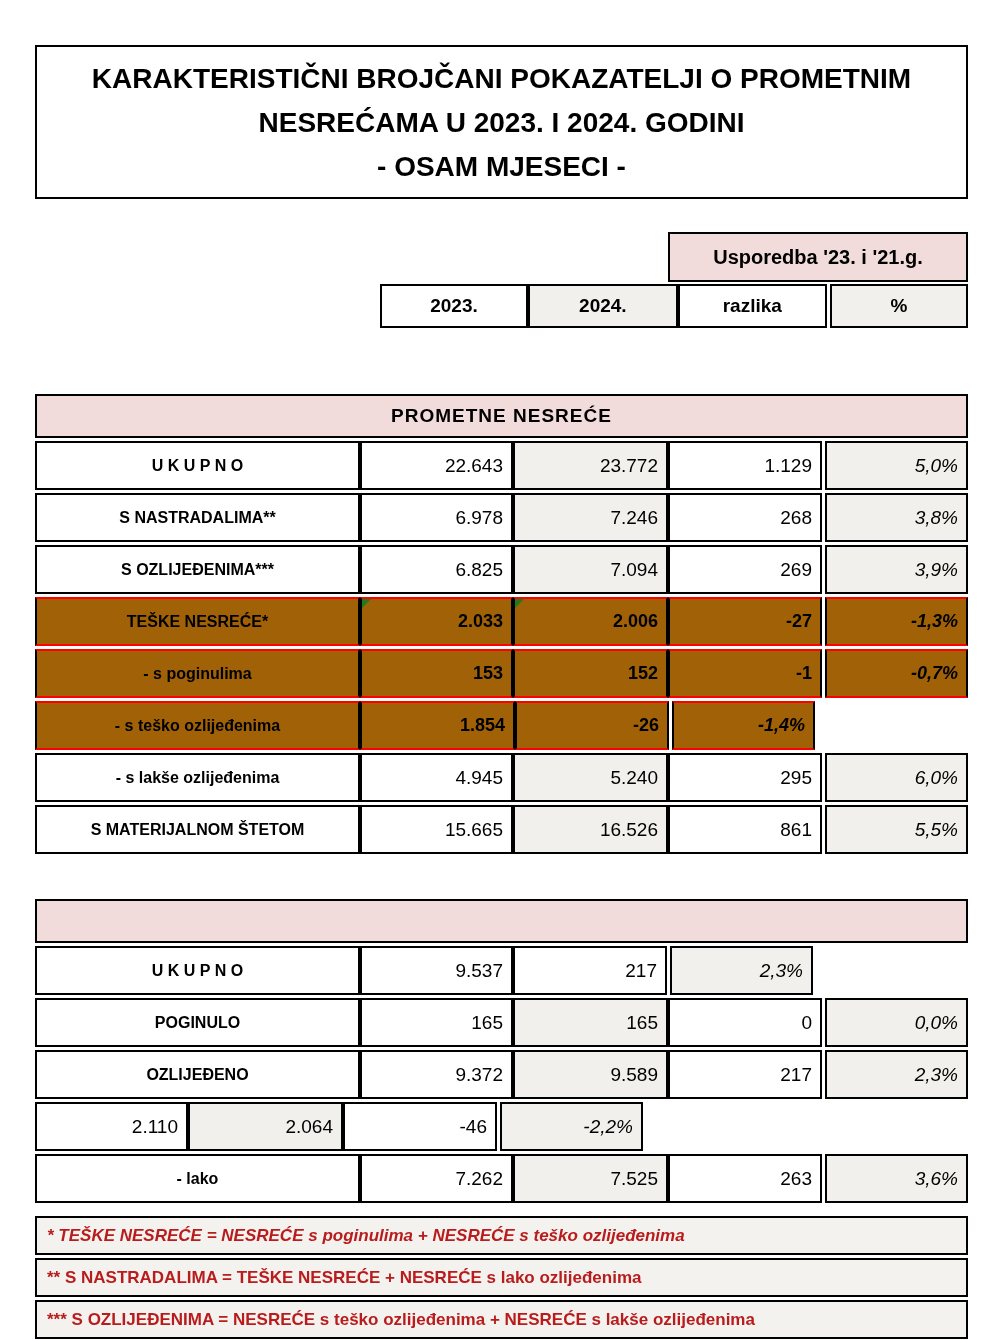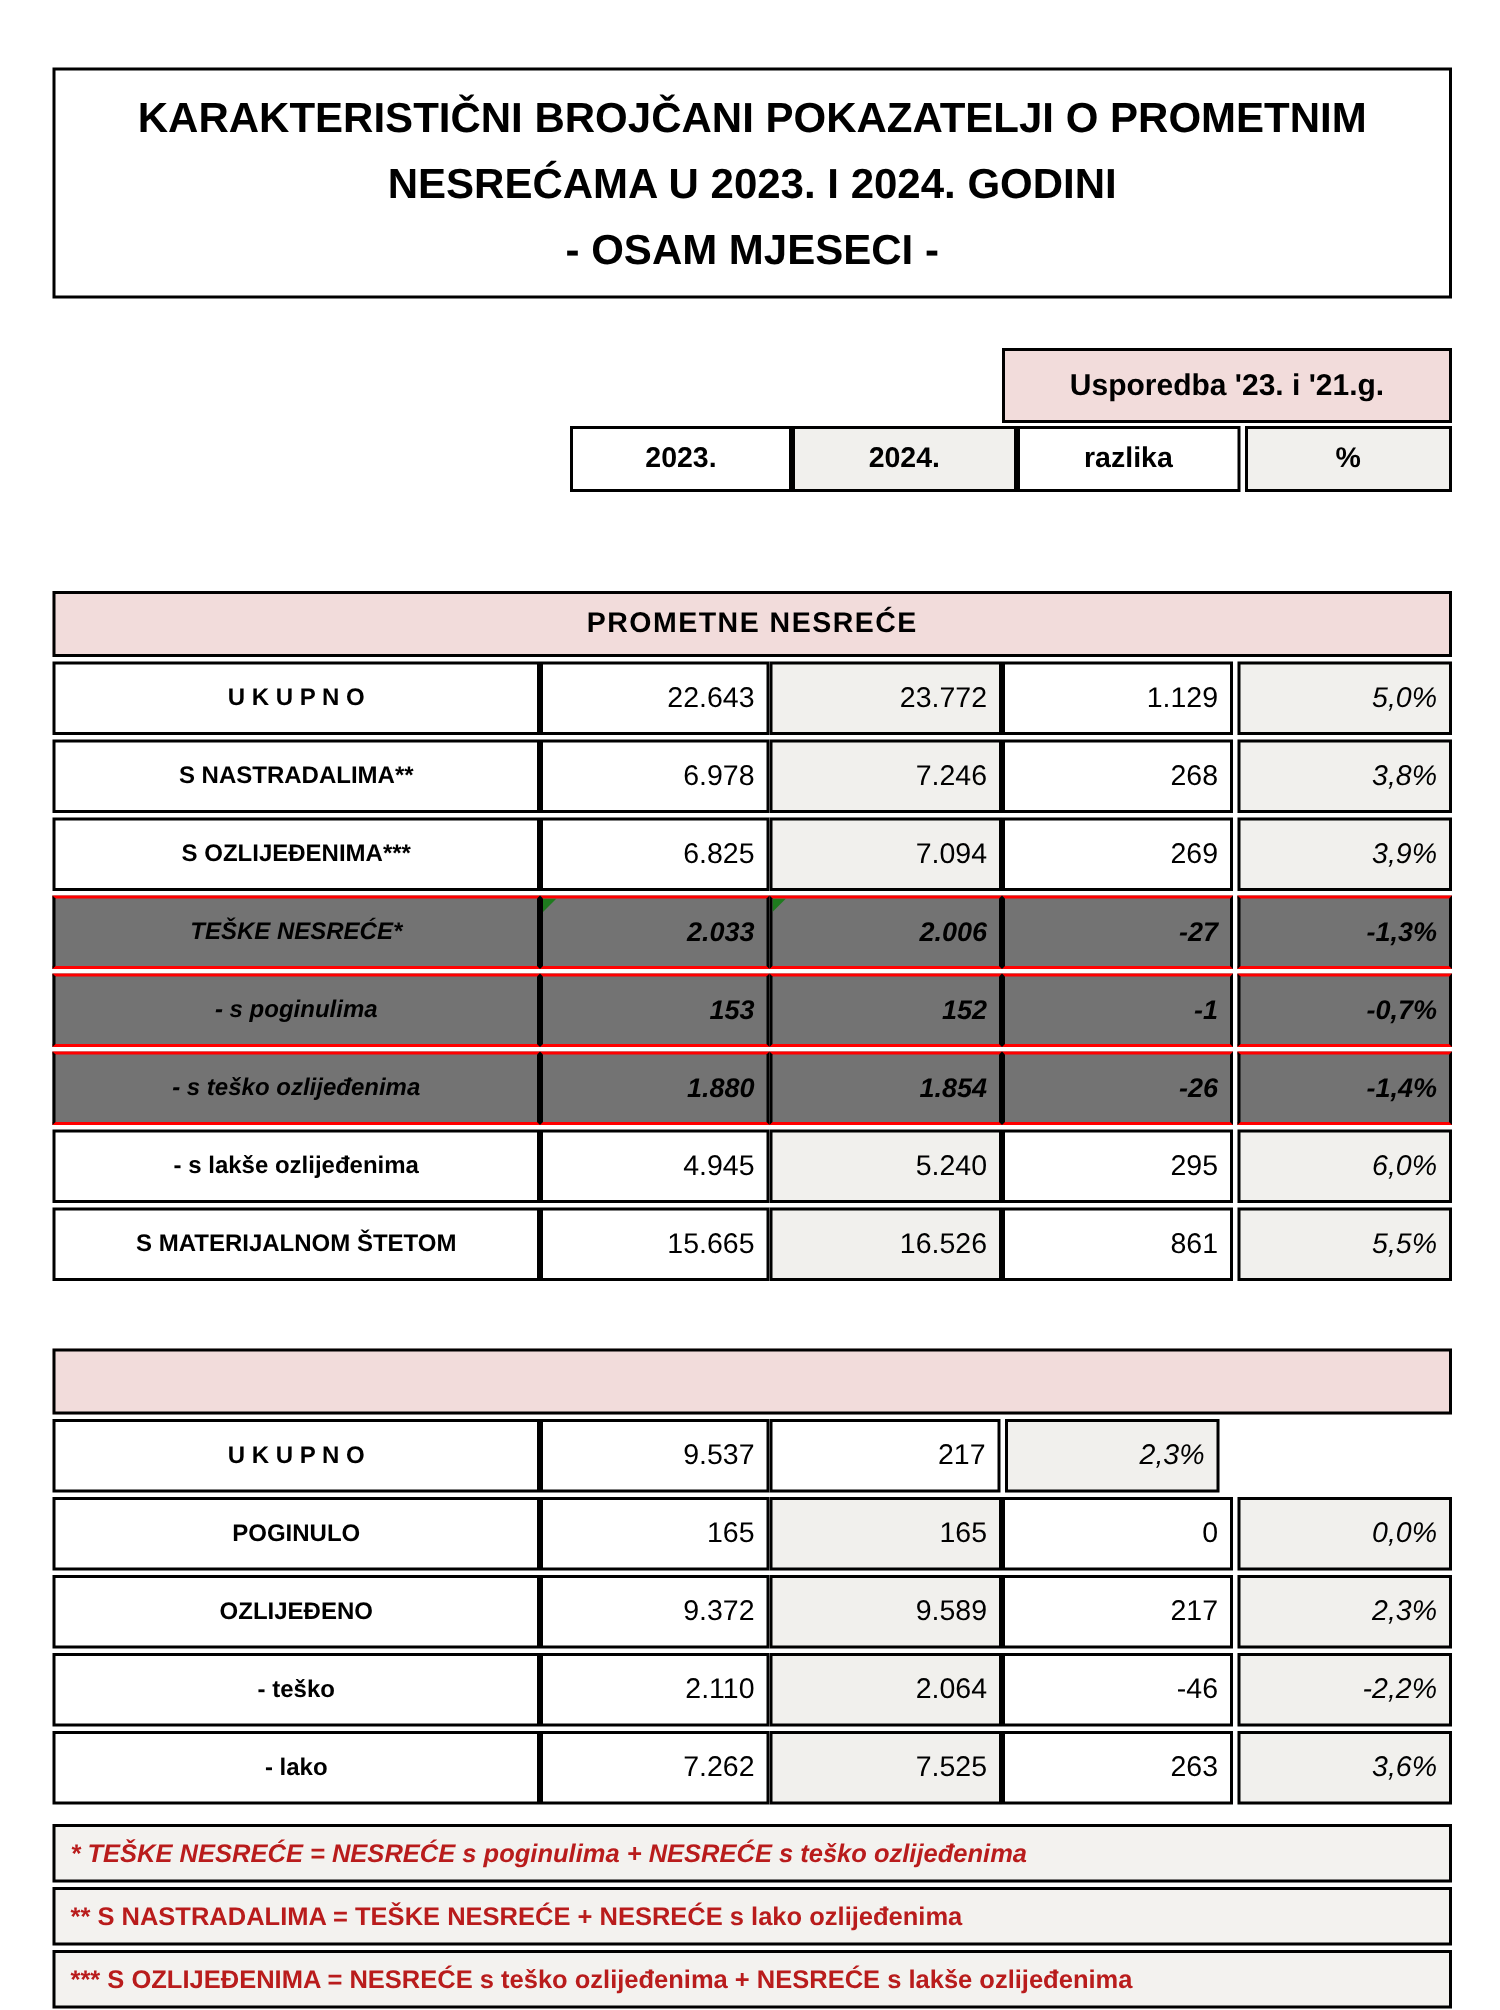--- a/index.html
+++ b/index.html
@@ -32,21 +32,21 @@
 
   .trow{display:flex;margin-top:3px;}
   .cell{border:2px solid #000;height:49px;line-height:45px;background:#fff;position:relative;overflow:hidden;}
   .lbl{width:325px;text-align:center;font-weight:bold;font-size:16px;}
   .n{text-align:right;padding-right:8px;font-size:19px;}
   .c23{width:153px;}
   .c24{width:155px;background:#f1f0ed;}
   .crz{width:154px;}
   .cpc{width:143px;margin-left:3px;background:#f1f0ed;font-style:italic;}
 
-  .pink .cell{background:#737373;border-top-color:#ff0000;border-bottom-color:#ff0000;font-style:italic;font-weight:bold;}
+  .pink .cell{background:#a16207;border-top-color:#ff0000;border-bottom-color:#ff0000;font-weight:bold;}
   .pink .n{font-size:18px;}
 
   .tri{position:absolute;left:0;top:0;width:0;height:0;
        border-top:9px solid #1e7b1e;border-right:9px solid transparent;}
 
   .fnotes{margin-top:13px;}
   .fnote{width:933px;height:39px;border:2px solid #000;background:#f3f2ef;
          color:#b91c1c;font-weight:bold;font-size:17px;line-height:35px;padding-left:10px;margin-top:3px;}
   .fnote.it{font-style:italic;}
 </style>
@@ -108,21 +108,20 @@
     <div class="trow pink">
       <div class="cell lbl">- s poginulima</div>
       <div class="cell n c23">153</div>
       <div class="cell n c24">152</div>
       <div class="cell n crz">-1</div>
       <div class="cell n cpc">-0,7%</div>
     </div>
 
     <div class="trow pink">
       <div class="cell lbl">- s teško ozlijeđenima</div>
-      <div class="cell n c23">1.880</div>
       <div class="cell n c24">1.854</div>
       <div class="cell n crz">-26</div>
       <div class="cell n cpc">-1,4%</div>
     </div>
 
     <div class="trow">
       <div class="cell lbl">- s lakše ozlijeđenima</div>
       <div class="cell n c23">4.945</div>
       <div class="cell n c24">5.240</div>
       <div class="cell n crz">295</div>
@@ -158,21 +157,20 @@
 
     <div class="trow">
       <div class="cell lbl">OZLIJEĐENO</div>
       <div class="cell n c23">9.372</div>
       <div class="cell n c24">9.589</div>
       <div class="cell n crz">217</div>
       <div class="cell n cpc">2,3%</div>
     </div>
 
     <div class="trow">
-      <div class="cell lbl">- teško</div>
       <div class="cell n c23">2.110</div>
       <div class="cell n c24">2.064</div>
       <div class="cell n crz">-46</div>
       <div class="cell n cpc">-2,2%</div>
     </div>
 
     <div class="trow">
       <div class="cell lbl">- lako</div>
       <div class="cell n c23">7.262</div>
       <div class="cell n c24">7.525</div>

